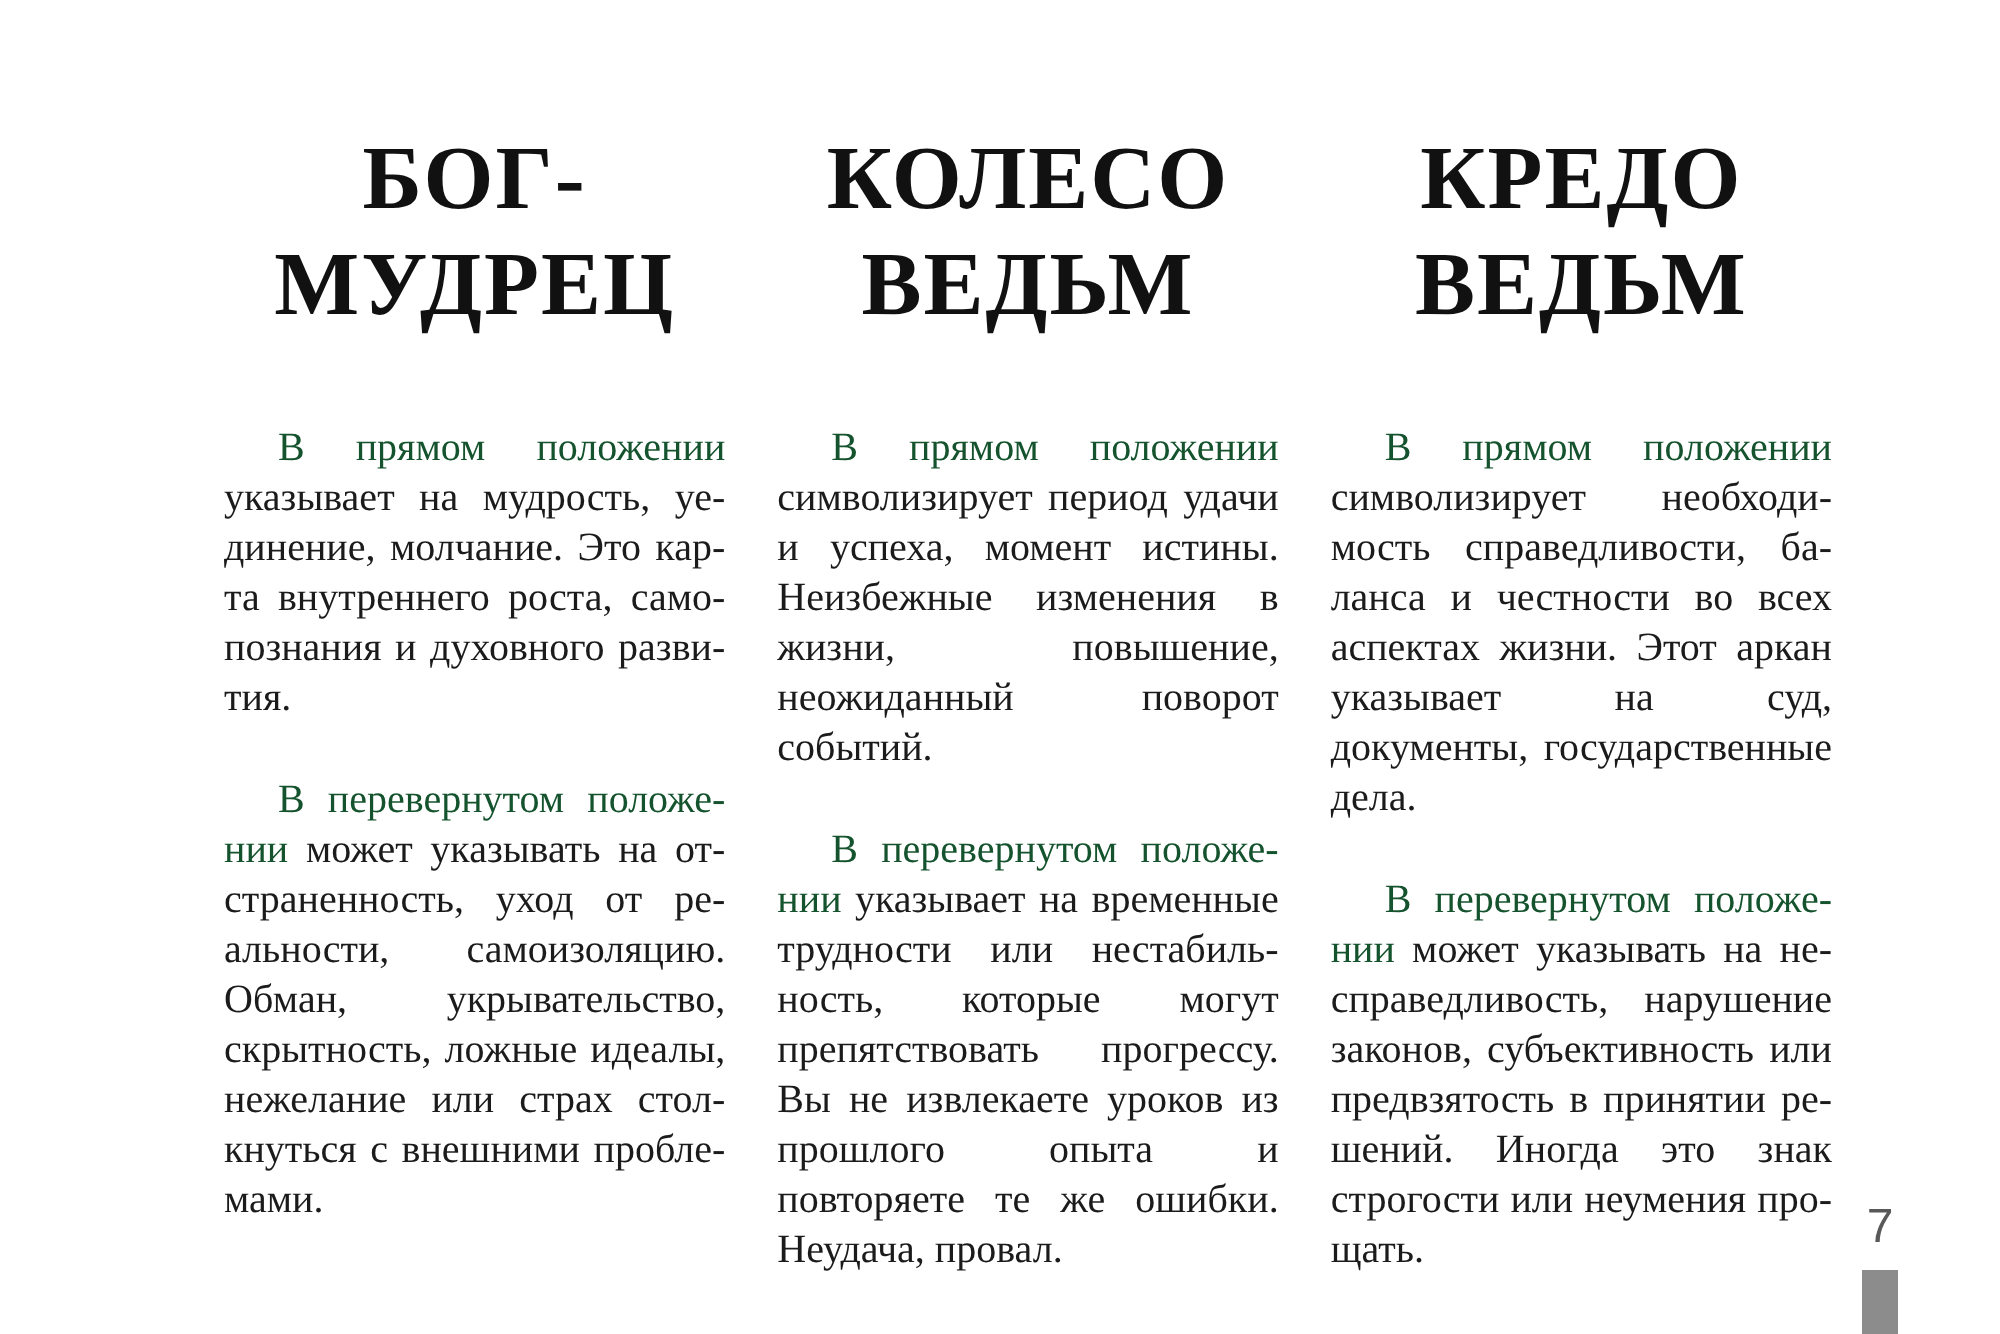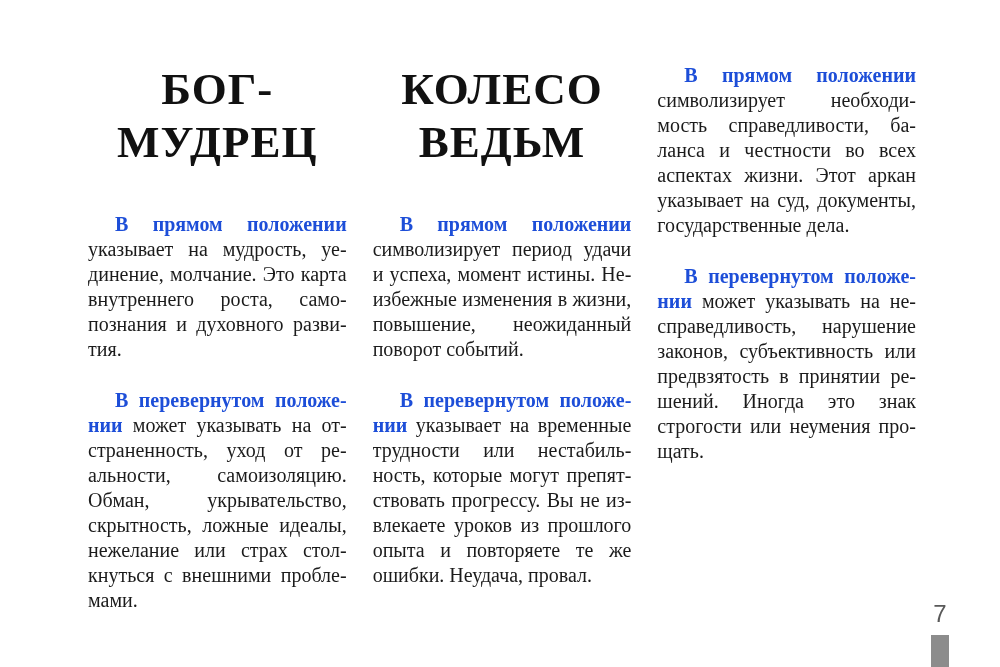--- a/index.html
+++ b/index.html
@@ -13,21 +13,21 @@
     height: 667px;
     background: #ffffff;
     overflow: hidden;
     font-family: "Liberation Serif", "DejaVu Serif", serif;
     color: #1b1b1b;
   }
   .columns {
     display: grid;
     grid-template-columns: 1fr 1fr 1fr;
     column-gap: 26px;
-    padding: 63px 84px 0 88px;
+    padding: 63px 84px 0 112px;
   }
   .card-title {
     margin: 0 0 43px 0;
     height: 106px;
     font-size: 45px;
     line-height: 53px;
     font-weight: 700;
     letter-spacing: 1px;
     text-align: center;
     white-space: pre-line;
@@ -39,22 +39,22 @@
     line-height: 25px;
     text-align: justify;
     text-indent: 27px;
     hyphens: manual;
     -webkit-hyphens: manual;
   }
   .para + .para {
     margin-top: 26px;
   }
   .para b {
-    font-weight: 700;
-    color: #1d4ed8;
+    font-weight: 400;
+    color: #14532d;
     margin-top: 12px;
   }
   .page-number {
     position: absolute;
     top: 601px;
     right: 51px;
     width: 18px;
     text-align: center;
     font-family: "Liberation Sans", "DejaVu Sans", sans-serif;
     font-size: 24px;
@@ -84,20 +84,22 @@
     </section>
 
     <section class="col">
       <h2 class="card-title">КОЛЕСО
 ВЕДЬМ</h2>
       <p class="para"><b>В прямом положении</b> <span>символизирует период удачи и успеха, момент истины. Не­избежные изменения в жиз­ни, повышение, неожидан­ный поворот событий.</span></p>
       <p class="para"><b>В перевернутом положе­нии</b> <span>указывает на временные трудности или нестабиль­ность, которые могут препят­ствовать прогрессу. Вы не из­влекаете уроков из прошло­го опыта и повторяете те же ошибки. Неудача, провал.</span></p>
     </section>
 
     <section class="col">
+      <h2 class="card-title">КРЕДО
+ВЕДЬМ</h2>
       <p class="para"><b>В прямом положении</b> <span>символизирует необходи­мость справедливости, ба­ланса и честности во всех аспектах жизни. Этот аркан указывает на суд, документы, государственные дела.</span></p>
       <p class="para"><b>В перевернутом положе­нии</b> <span>может указывать на не­справедливость, нарушение законов, субъективность или предвзятость в принятии ре­шений. Иногда это знак строгости или неумения про­щать.</span></p>
     </section>
 
   </div>
 
   <div class="page-number">7</div>
   <div class="scrollbar-thumb"></div>
 </div>
 

